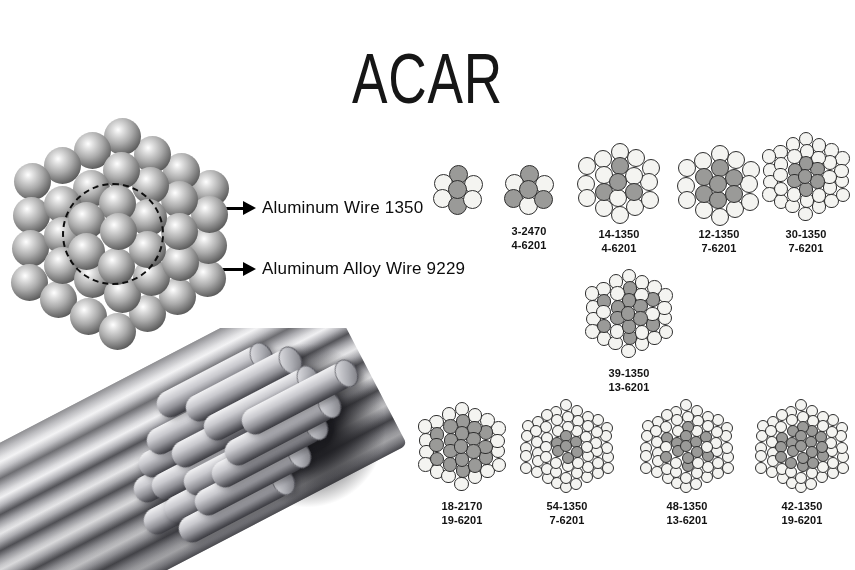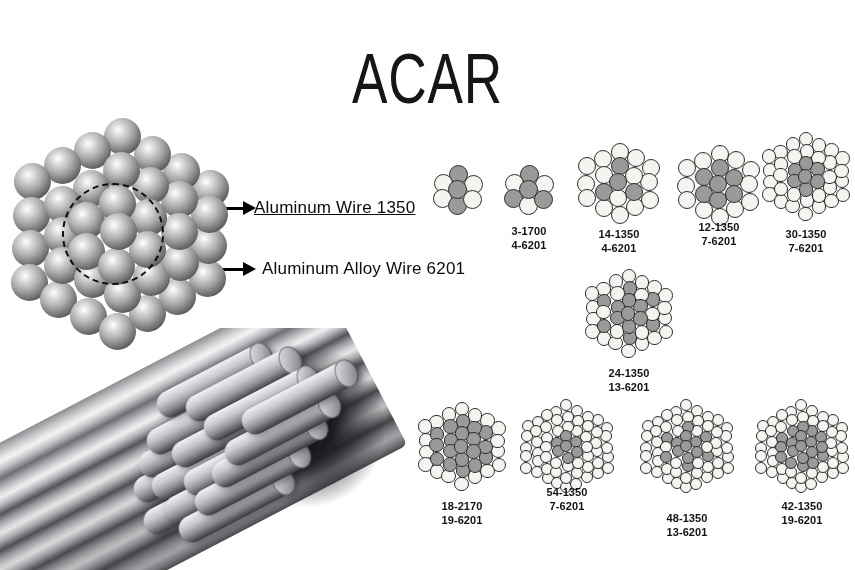--- a/index.html
+++ b/index.html
@@ -15,21 +15,21 @@
   .callout{position:absolute;height:22px;}
   .callout .line{position:absolute;top:10px;height:3px;background:#000;}
   .callout .head{position:absolute;top:4px;width:0;height:0;
                  border-top:7px solid transparent;border-bottom:7px solid transparent;
                  border-left:13px solid #000;}
   .callout .lbl{position:absolute;top:0;white-space:nowrap;font-size:17px;line-height:22px;
                 color:#0c0c0c;letter-spacing:.2px;}
   .c1{left:0;top:197px;width:470px;}
   .c1 .line{left:117px;width:126px;}
   .c1 .head{left:243px;}
-  .c1 .lbl{left:254px;text-decoration:underline;}
+  .c1 .lbl{left:262px;}
   .c2{left:0;top:258px;width:470px;}
   .c2 .line{left:157px;width:86px;}
   .c2 .head{left:243px;}
   .c2 .lbl{left:262px;}
 
   
   #main-bundle{position:absolute;left:0px;top:113px;width:240px;height:240px;z-index:2;}
   .sphere{position:absolute;border-radius:50%;
           background:radial-gradient(circle at 38% 32%, #ffffff 0%, #dedede 16%, #ababab 42%, #6a6a6a 70%, #1e1e1e 100%);}
   .dashed-circle{position:absolute;left:62px;top:183px;width:98px;height:98px;
@@ -111,21 +111,21 @@
 
   <div class="callout c1">
     <div class="line"></div>
     <div class="head"></div>
     <div class="lbl">Aluminum Wire 1350</div>
   </div>
 
   <div class="callout c2">
     <div class="line"></div>
     <div class="head"></div>
-    <div class="lbl">Aluminum Alloy Wire 6201</div>
+    <div class="lbl">Aluminum Alloy Wire 9229</div>
   </div>
 
   <div class="cable">
     <div class="shaft"></div>
     <div class="end-shadow"></div>
     <div id="strands">
         <div class="strand" style="left: 122px; top: 98px;"></div>
         <div class="strand" style="left: 127px; top: 73px;"></div>
         <div class="strand" style="left: 132px; top: 130px;"></div>
         <div class="strand" style="left: 135px; top: 50px;"></div>
@@ -156,21 +156,21 @@
       </div>
       <div class="diagram" style="left: 469px; top: 131px;">
         <div class="wire" style="left: 65.7897px; top: 43.845px; width: 19px; height: 19px; background: rgb(244, 244, 241); border-color: rgb(46, 46, 46);"></div>
         <div class="wire" style="left: 51.4355px; top: 34.0571px; width: 19px; height: 19px; background: rgb(154, 154, 152); border-color: rgb(46, 46, 46);"></div>
         <div class="wire" style="left: 36.1946px; top: 43.2274px; width: 19px; height: 19px; background: rgb(244, 244, 241); border-color: rgb(46, 46, 46);"></div>
         <div class="wire" style="left: 35.3104px; top: 58.3697px; width: 19px; height: 19px; background: rgb(154, 154, 152); border-color: rgb(46, 46, 46);"></div>
         <div class="wire" style="left: 49.6211px; top: 65.3331px; width: 19px; height: 19px; background: rgb(244, 244, 241); border-color: rgb(46, 46, 46);"></div>
         <div class="wire" style="left: 64.7648px; top: 59.2885px; width: 19px; height: 19px; background: rgb(154, 154, 152); border-color: rgb(46, 46, 46);"></div>
         <div class="wire" style="left: 50.3006px; top: 49.4239px; width: 19px; height: 19px; background: rgb(154, 154, 152); border-color: rgb(46, 46, 46);"></div>
         <div class="diagram-label" style="top: 94px;">
-          <div>3-1700</div>
+          <div>3-2470</div>
           <div>4-6201</div>
         </div>
       </div>
       <div class="diagram" style="left: 559px; top: 123px;">
         <div class="wire" style="left: 82.506px; top: 36.12px; width: 18px; height: 18px; background: rgb(244, 244, 241); border-color: rgb(46, 46, 46);"></div>
         <div class="wire" style="left: 67.6885px; top: 26.0971px; width: 18px; height: 18px; background: rgb(244, 244, 241); border-color: rgb(46, 46, 46);"></div>
         <div class="wire" style="left: 51.9843px; top: 19.5224px; width: 18px; height: 18px; background: rgb(244, 244, 241); border-color: rgb(46, 46, 46);"></div>
         <div class="wire" style="left: 35.3471px; top: 27.1447px; width: 18px; height: 18px; background: rgb(244, 244, 241); border-color: rgb(46, 46, 46);"></div>
         <div class="wire" style="left: 18.6151px; top: 34.3431px; width: 18px; height: 18px; background: rgb(244, 244, 241); border-color: rgb(46, 46, 46);"></div>
         <div class="wire" style="left: 18.4691px; top: 52.0335px; width: 18px; height: 18px; background: rgb(244, 244, 241); border-color: rgb(46, 46, 46);"></div>
@@ -205,21 +205,21 @@
         <div class="wire" style="left: 67.0501px; top: 74.631px; width: 18px; height: 18px; background: rgb(244, 244, 241); border-color: rgb(46, 46, 46);"></div>
         <div class="wire" style="left: 81.7616px; top: 67.822px; width: 18px; height: 18px; background: rgb(244, 244, 241); border-color: rgb(46, 46, 46);"></div>
         <div class="wire" style="left: 81.4257px; top: 49.9109px; width: 18px; height: 18px; background: rgb(244, 244, 241); border-color: rgb(46, 46, 46);"></div>
         <div class="wire" style="left: 66.3608px; top: 44.0154px; width: 18px; height: 18px; background: rgb(154, 154, 152); border-color: rgb(46, 46, 46);"></div>
         <div class="wire" style="left: 51.6676px; top: 34.4037px; width: 18px; height: 18px; background: rgb(154, 154, 152); border-color: rgb(46, 46, 46);"></div>
         <div class="wire" style="left: 36.3417px; top: 43.0499px; width: 18px; height: 18px; background: rgb(154, 154, 152); border-color: rgb(46, 46, 46);"></div>
         <div class="wire" style="left: 35.7311px; top: 59.5386px; width: 18px; height: 18px; background: rgb(154, 154, 152); border-color: rgb(46, 46, 46);"></div>
         <div class="wire" style="left: 50.4147px; top: 66.0096px; width: 18px; height: 18px; background: rgb(154, 154, 152); border-color: rgb(46, 46, 46);"></div>
         <div class="wire" style="left: 65.653px; top: 60.0874px; width: 18px; height: 18px; background: rgb(154, 154, 152); border-color: rgb(46, 46, 46);"></div>
         <div class="wire" style="left: 50.428px; top: 50.1089px; width: 18px; height: 18px; background: rgb(154, 154, 152); border-color: rgb(46, 46, 46);"></div>
-        <div class="diagram-label" style="top: 96px;">
+        <div class="diagram-label" style="top: 103px;">
           <div>12-1350</div>
           <div>7-6201</div>
         </div>
       </div>
       <div class="diagram" style="left: 746px; top: 116px;">
         <div class="wire" style="left: 89.4452px; top: 35.238px; width: 14.5px; height: 14.5px; background: rgb(244, 244, 241); border-color: rgb(46, 46, 46);"></div>
         <div class="wire" style="left: 78.149px; top: 27.0011px; width: 14.5px; height: 14.5px; background: rgb(244, 244, 241); border-color: rgb(46, 46, 46);"></div>
         <div class="wire" style="left: 65.966px; top: 22.2124px; width: 14.5px; height: 14.5px; background: rgb(244, 244, 241); border-color: rgb(46, 46, 46);"></div>
         <div class="wire" style="left: 52.8501px; top: 15.6407px; width: 14.5px; height: 14.5px; background: rgb(244, 244, 241); border-color: rgb(46, 46, 46);"></div>
         <div class="wire" style="left: 39.6393px; top: 21.0531px; width: 14.5px; height: 14.5px; background: rgb(244, 244, 241); border-color: rgb(46, 46, 46);"></div>
@@ -292,21 +292,21 @@
         <div class="wire" style="left: 76.9987px; top: 64.0609px; width: 14.5px; height: 14.5px; background: rgb(154, 154, 152); border-color: rgb(46, 46, 46);"></div>
         <div class="wire" style="left: 76.183px; top: 53.7227px; width: 14.5px; height: 14.5px; background: rgb(244, 244, 241); border-color: rgb(46, 46, 46);"></div>
         <div class="wire" style="left: 64.1123px; top: 45.9932px; width: 14.5px; height: 14.5px; background: rgb(154, 154, 152); border-color: rgb(46, 46, 46);"></div>
         <div class="wire" style="left: 52.8656px; top: 40.307px; width: 14.5px; height: 14.5px; background: rgb(154, 154, 152); border-color: rgb(46, 46, 46);"></div>
         <div class="wire" style="left: 41.5094px; top: 47.1582px; width: 14.5px; height: 14.5px; background: rgb(154, 154, 152); border-color: rgb(46, 46, 46);"></div>
         <div class="wire" style="left: 41.4454px; top: 57.9506px; width: 14.5px; height: 14.5px; background: rgb(154, 154, 152); border-color: rgb(46, 46, 46);"></div>
         <div class="wire" style="left: 52.7344px; top: 66.2478px; width: 14.5px; height: 14.5px; background: rgb(154, 154, 152); border-color: rgb(46, 46, 46);"></div>
         <div class="wire" style="left: 64.0382px; top: 58.1089px; width: 14.5px; height: 14.5px; background: rgb(154, 154, 152); border-color: rgb(46, 46, 46);"></div>
         <div class="wire" style="left: 51.7728px; top: 53.0936px; width: 14.5px; height: 14.5px; background: rgb(154, 154, 152); border-color: rgb(46, 46, 46);"></div>
         <div class="diagram-label" style="top: 114px;">
-          <div>24-1350</div>
+          <div>39-1350</div>
           <div>13-6201</div>
         </div>
       </div>
       <div class="diagram" style="left: 402px; top: 386px;">
         <div class="wire" style="left: 89.4452px; top: 35.238px; width: 14.5px; height: 14.5px; background: rgb(244, 244, 241); border-color: rgb(46, 46, 46);"></div>
         <div class="wire" style="left: 78.149px; top: 27.0011px; width: 14.5px; height: 14.5px; background: rgb(244, 244, 241); border-color: rgb(46, 46, 46);"></div>
         <div class="wire" style="left: 65.966px; top: 22.2124px; width: 14.5px; height: 14.5px; background: rgb(244, 244, 241); border-color: rgb(46, 46, 46);"></div>
         <div class="wire" style="left: 52.8501px; top: 15.6407px; width: 14.5px; height: 14.5px; background: rgb(244, 244, 241); border-color: rgb(46, 46, 46);"></div>
         <div class="wire" style="left: 39.6393px; top: 21.0531px; width: 14.5px; height: 14.5px; background: rgb(244, 244, 241); border-color: rgb(46, 46, 46);"></div>
         <div class="wire" style="left: 27.2616px; top: 28.9675px; width: 14.5px; height: 14.5px; background: rgb(244, 244, 241); border-color: rgb(46, 46, 46);"></div>
@@ -401,21 +401,21 @@
         <div class="wire" style="left: 65.2002px; top: 70.4461px; width: 12px; height: 12px; background: rgb(244, 244, 241); border-color: rgb(46, 46, 46);"></div>
         <div class="wire" style="left: 74.7596px; top: 63.4508px; width: 12px; height: 12px; background: rgb(244, 244, 241); border-color: rgb(46, 46, 46);"></div>
         <div class="wire" style="left: 73.689px; top: 54.2717px; width: 12px; height: 12px; background: rgb(244, 244, 241); border-color: rgb(46, 46, 46);"></div>
         <div class="wire" style="left: 63.0031px; top: 49.2114px; width: 12px; height: 12px; background: rgb(154, 154, 152); border-color: rgb(46, 46, 46);"></div>
         <div class="wire" style="left: 53.3574px; top: 42.9152px; width: 12px; height: 12px; background: rgb(154, 154, 152); border-color: rgb(46, 46, 46);"></div>
         <div class="wire" style="left: 44.3208px; top: 49.9654px; width: 12px; height: 12px; background: rgb(154, 154, 152); border-color: rgb(46, 46, 46);"></div>
         <div class="wire" style="left: 44.9853px; top: 58.1156px; width: 12px; height: 12px; background: rgb(154, 154, 152); border-color: rgb(46, 46, 46);"></div>
         <div class="wire" style="left: 54.7212px; top: 64.8663px; width: 12px; height: 12px; background: rgb(154, 154, 152); border-color: rgb(46, 46, 46);"></div>
         <div class="wire" style="left: 63.7735px; top: 59.0783px; width: 12px; height: 12px; background: rgb(154, 154, 152); border-color: rgb(46, 46, 46);"></div>
         <div class="wire" style="left: 52.9348px; top: 53.4556px; width: 12px; height: 12px; background: rgb(154, 154, 152); border-color: rgb(46, 46, 46);"></div>
-        <div class="diagram-label" style="top: 99px;">
+        <div class="diagram-label" style="top: 113px;">
           <div>54-1350</div>
           <div>7-6201</div>
         </div>
       </div>
       <div class="diagram" style="left: 627px; top: 387px;">
         <div class="wire" style="left: 94.4018px; top: 34.608px; width: 12px; height: 12px; background: rgb(244, 244, 241); border-color: rgb(46, 46, 46);"></div>
         <div class="wire" style="left: 85.2368px; top: 27.4521px; width: 12px; height: 12px; background: rgb(244, 244, 241); border-color: rgb(46, 46, 46);"></div>
         <div class="wire" style="left: 75.1852px; top: 23.7444px; width: 12px; height: 12px; background: rgb(244, 244, 241); border-color: rgb(46, 46, 46);"></div>
         <div class="wire" style="left: 64.2006px; top: 18.2537px; width: 12px; height: 12px; background: rgb(244, 244, 241); border-color: rgb(46, 46, 46);"></div>
         <div class="wire" style="left: 53.1211px; top: 12.3391px; width: 12px; height: 12px; background: rgb(244, 244, 241); border-color: rgb(46, 46, 46);"></div>
@@ -468,21 +468,21 @@
         <div class="wire" style="left: 65.2002px; top: 70.4461px; width: 12px; height: 12px; background: rgb(244, 244, 241); border-color: rgb(46, 46, 46);"></div>
         <div class="wire" style="left: 74.7596px; top: 63.4508px; width: 12px; height: 12px; background: rgb(154, 154, 152); border-color: rgb(46, 46, 46);"></div>
         <div class="wire" style="left: 73.689px; top: 54.2717px; width: 12px; height: 12px; background: rgb(244, 244, 241); border-color: rgb(46, 46, 46);"></div>
         <div class="wire" style="left: 63.0031px; top: 49.2114px; width: 12px; height: 12px; background: rgb(154, 154, 152); border-color: rgb(46, 46, 46);"></div>
         <div class="wire" style="left: 53.3574px; top: 42.9152px; width: 12px; height: 12px; background: rgb(154, 154, 152); border-color: rgb(46, 46, 46);"></div>
         <div class="wire" style="left: 44.3208px; top: 49.9654px; width: 12px; height: 12px; background: rgb(154, 154, 152); border-color: rgb(46, 46, 46);"></div>
         <div class="wire" style="left: 44.9853px; top: 58.1156px; width: 12px; height: 12px; background: rgb(154, 154, 152); border-color: rgb(46, 46, 46);"></div>
         <div class="wire" style="left: 54.7212px; top: 64.8663px; width: 12px; height: 12px; background: rgb(154, 154, 152); border-color: rgb(46, 46, 46);"></div>
         <div class="wire" style="left: 63.7735px; top: 59.0783px; width: 12px; height: 12px; background: rgb(154, 154, 152); border-color: rgb(46, 46, 46);"></div>
         <div class="wire" style="left: 52.9348px; top: 53.4556px; width: 12px; height: 12px; background: rgb(154, 154, 152); border-color: rgb(46, 46, 46);"></div>
-        <div class="diagram-label" style="top: 125px;">
+        <div class="diagram-label" style="top: 113px;">
           <div>48-1350</div>
           <div>13-6201</div>
         </div>
       </div>
       <div class="diagram" style="left: 742px; top: 387px;">
         <div class="wire" style="left: 94.4018px; top: 34.608px; width: 12px; height: 12px; background: rgb(244, 244, 241); border-color: rgb(46, 46, 46);"></div>
         <div class="wire" style="left: 85.2368px; top: 27.4521px; width: 12px; height: 12px; background: rgb(244, 244, 241); border-color: rgb(46, 46, 46);"></div>
         <div class="wire" style="left: 75.1852px; top: 23.7444px; width: 12px; height: 12px; background: rgb(244, 244, 241); border-color: rgb(46, 46, 46);"></div>
         <div class="wire" style="left: 64.2006px; top: 18.2537px; width: 12px; height: 12px; background: rgb(244, 244, 241); border-color: rgb(46, 46, 46);"></div>
         <div class="wire" style="left: 53.1211px; top: 12.3391px; width: 12px; height: 12px; background: rgb(244, 244, 241); border-color: rgb(46, 46, 46);"></div>

